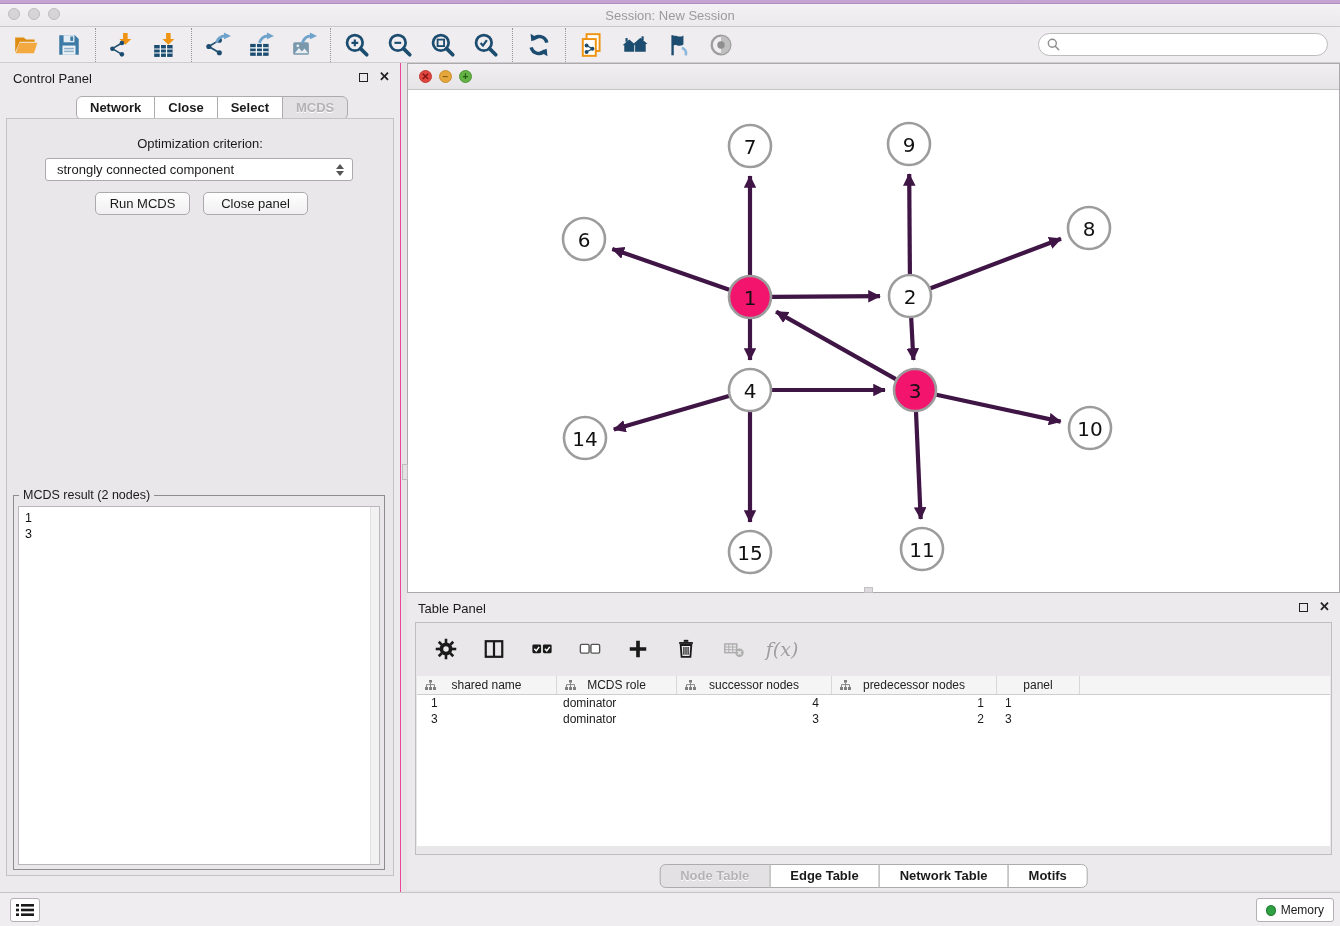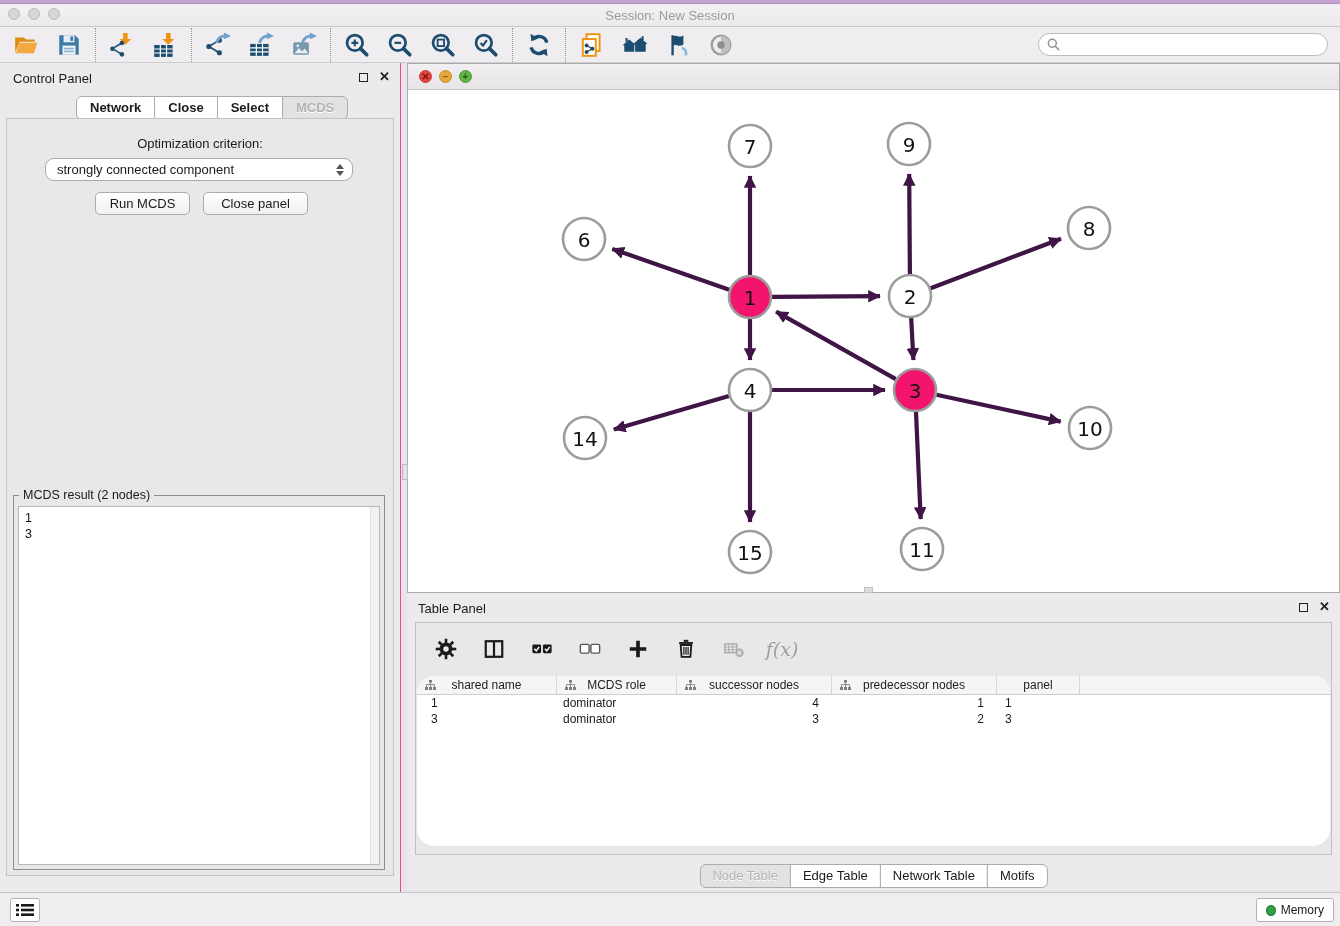--- a/index.html
+++ b/index.html
@@ -36,21 +36,21 @@
   .cp-tabs { position:absolute; left:76px; top:33px; display:flex; }
   .tab-seg { border:1px solid #ADABAD; background:#fff; padding:3px 13px 4px; font-weight:bold; font-size:13px;
     margin-left:-1px; position:relative; cursor:default; }
   .tab-seg:first-child { border-radius:6px 0 0 6px; margin-left:0;}
   .tab-seg:last-child { border-radius:0 6px 6px 0; }
   .tab-seg.selected { background:#E3E1E3; color:#B4B2B4; text-shadow:0 1px 0 #fff; }
 
   .cp-content { position:absolute; left:6px; right:6px; top:55px; bottom:16px; background:#E9E7E9; border:1px solid #C4C2C4; }
   .opt-label { position:absolute; left:0; right:0; top:17px; text-align:center; font-size:13px; }
   .dropdown { position:absolute; left:38px; top:39px; width:308px; height:23px; background:#fff; border:1px solid #ACAAAC;
-    border-radius:9px; display:flex; align-items:center; padding-left:11px; font-size:13px; }
+    border-radius:3px; display:flex; align-items:center; padding-left:11px; font-size:13px; }
   .dd-stepper { position:absolute; right:6px; top:3px; width:12px; height:16px; display:flex; flex-direction:column; align-items:center; justify-content:center; gap:2px;}
   .dd-stepper .up { width:0;height:0;border-left:4px solid transparent;border-right:4px solid transparent;border-bottom:5px solid #555;}
   .dd-stepper .down { width:0;height:0;border-left:4px solid transparent;border-right:4px solid transparent;border-top:5px solid #555;}
   .cp-btn { position:absolute; top:73px; height:23px; background:linear-gradient(#FFFFFF,#F1EFF1); border:1px solid #ACAAAC;
     border-radius:5px; font-size:13px; font-family:"Liberation Sans",sans-serif; display:flex; align-items:center; justify-content:center; }
   .btn-run { left:88px; width:95px; }
   .btn-close { left:196px; width:105px; }
 
   .fieldset { position:absolute; left:6px; right:8px; top:376px; bottom:5px; border:1px solid #8E8C8E; }
   .fieldset .legend { position:absolute; top:-8px; left:5px; background:#E9E7E9; padding:0 4px; font-size:12.5px; }
@@ -69,30 +69,30 @@
   .nw-canvas { position:absolute; left:0; top:26px; width:931px; height:502px; background:#fff; }
   .grip-left { position:absolute; left:-6px; top:400px; width:6px; height:16px; background:#E3E1E3; border:1px solid #BDBBBD; }
   .grip-bottom { position:absolute; left:456px; bottom:-1px; width:9px; height:6px; background:#DDDBDD; border:1px solid #C2C0C2;}
 
   
   .table-panel { position:absolute; left:407px; top:593px; width:933px; height:297px; background:#ECEAEC; }
   .tp-inner { position:absolute; left:8px; top:29px; width:917px; height:233px; background:#E9E7E9; border:1px solid #C0BEC0; }
   .tp-toolbar { position:absolute; left:0; top:0; height:52px; display:flex; align-items:center; gap:16px; padding-left:14px; }
   .tp-icon { width:32px; height:24px; display:flex; align-items:center; justify-content:center; }
   .fx { font-family:"DejaVu Serif", serif; font-style:italic; font-size:19px; color:#9E9E9E; }
-  .tp-table { position:absolute; left:1px; right:1px; top:53px; height:170px; background:#fff; overflow:hidden;border-radius:17px; }
+  .tp-table { position:absolute; left:1px; right:1px; top:53px; height:170px; background:#fff; overflow:hidden; }
   .t-header { display:flex; height:19px; background:#F6F5F6; border-bottom:1px solid #CFCDCF; }
   .t-hcell { position:relative; display:flex; align-items:center; justify-content:center; font-size:12px; color:#222;
     border-right:1px solid #D9D7D9; flex-shrink:0; }
   .t-hcell .hicon { position:absolute; left:8px; top:4px; }
   .t-row { display:flex; height:16px; align-items:center; font-size:12px; }
   .t-cell { flex-shrink:0; white-space:nowrap; overflow:hidden; }
 
   .tp-tabs { position:absolute; left:50%; transform:translateX(-50%); top:271px; display:flex; }
-  .tp-tabs .tab-seg { font-weight:400; padding:3px 12px 4px; }
+  .tp-tabs .tab-seg { font-weight:700; padding:3px 20px 4px; }
 
   
   .statusbar { position:absolute; left:0; top:892px; width:1340px; height:34px; background:#EFEDEF; border-top:1px solid #C6C4C6; }
   .sb-left-btn { position:absolute; left:10px; top:5px; width:30px; height:24px; background:#fff; border:1px solid #B3B1B3;
     border-radius:3px; display:flex; align-items:center; justify-content:center; }
   .memory-btn { position:absolute; right:6px; top:5px; height:24px; padding:0 9px; background:#fff; border:1px solid #B3B1B3;
     border-radius:3px; display:flex; align-items:center; gap:5px; font-size:12px; }
   .mem-dot { width:10px; height:11px; border-radius:50%; background:#2FA043; border:1px solid #1E7A30; }
 </style>
 </head>

